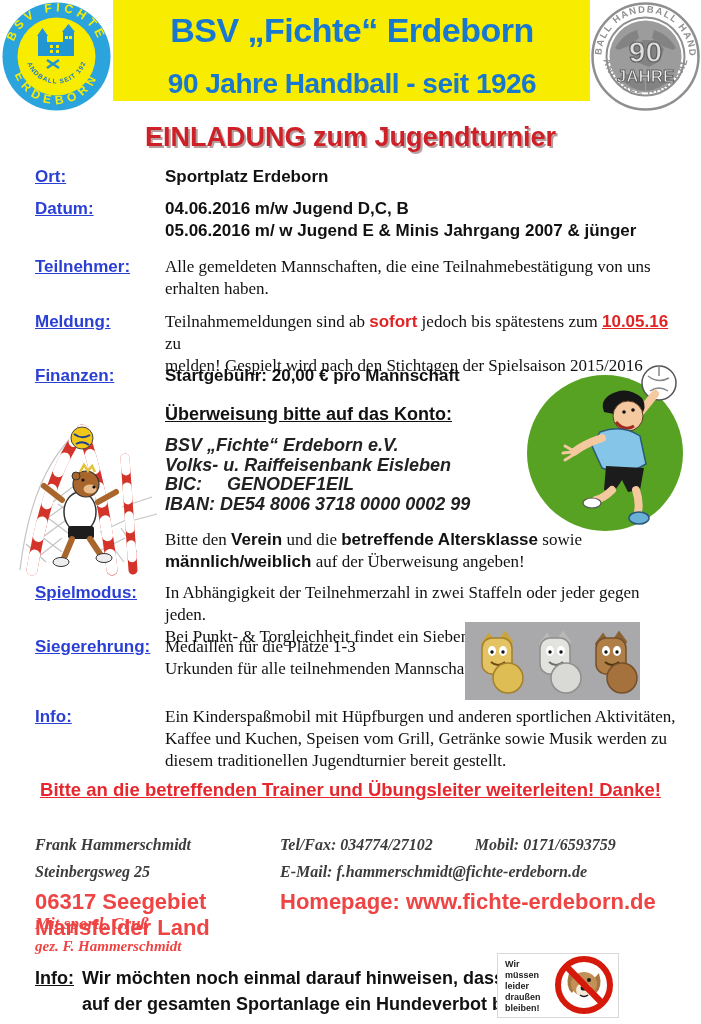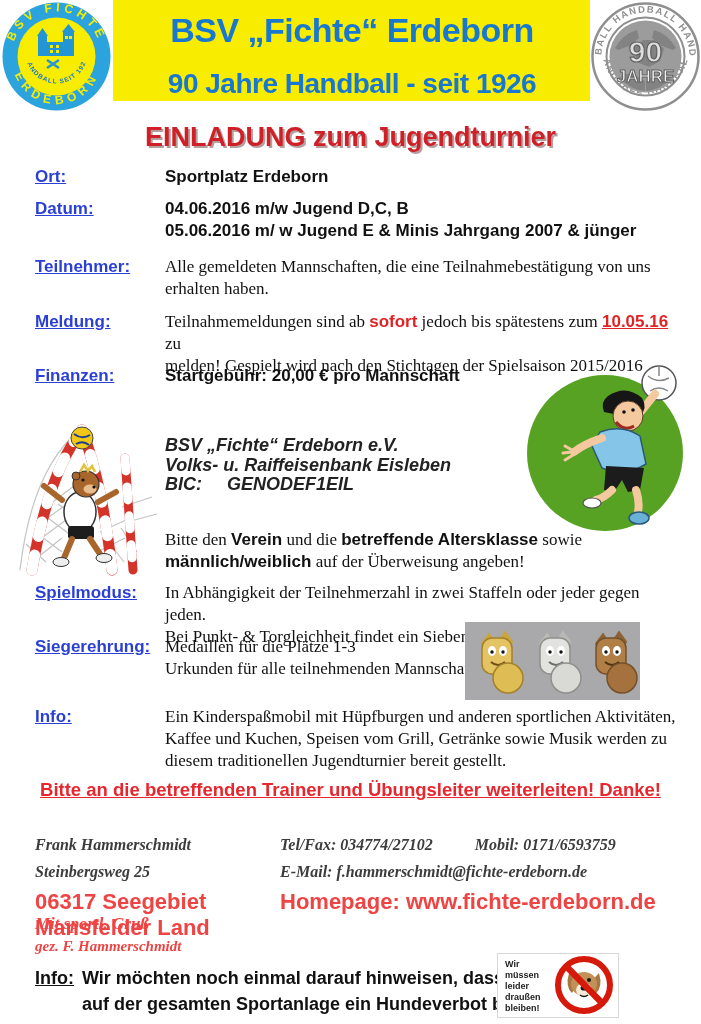--- a/index.html
+++ b/index.html
@@ -151,28 +151,30 @@
     </div>
   </div>
 
   <div class="row" style="top:365px">
     <div class="lbl">Finanzen:</div>
     <div class="sans-b">Startgebühr: 20,00 € pro Mannschaft</div>
   </div>
 
   <div class="row" style="top:403px">
     <div class="lbl"></div>
+    <div class="konto-h">Überweisung bitte auf das Konto:</div>
   </div>
 
   <div class="row" style="top:436px">
     <div class="lbl"></div>
     <div class="bank">
       <span>BSV „Fichte“ Erdeborn e.V.</span><br>
       <span>Volks- u. Raiffeisenbank Eisleben</span><br>
       <span>BIC:&nbsp;&nbsp;&nbsp;&nbsp;&nbsp;GENODEF1EIL</span><br>
+      <span>IBAN: DE54 8006 3718 0000 0002 99</span>
     </div>
   </div>
 
   <div class="row" style="top:529px">
     <div class="lbl"></div>
     <div class="serif">
       <span>Bitte den </span><span class="inline-sans-b">Verein</span><span> und die </span><span class="inline-sans-b">betreffende Altersklasse</span><span> sowie</span><br>
       <span class="inline-sans-b">männlich/weiblich</span><span> auf der Überweisung angeben!</span>
     </div>
   </div>

